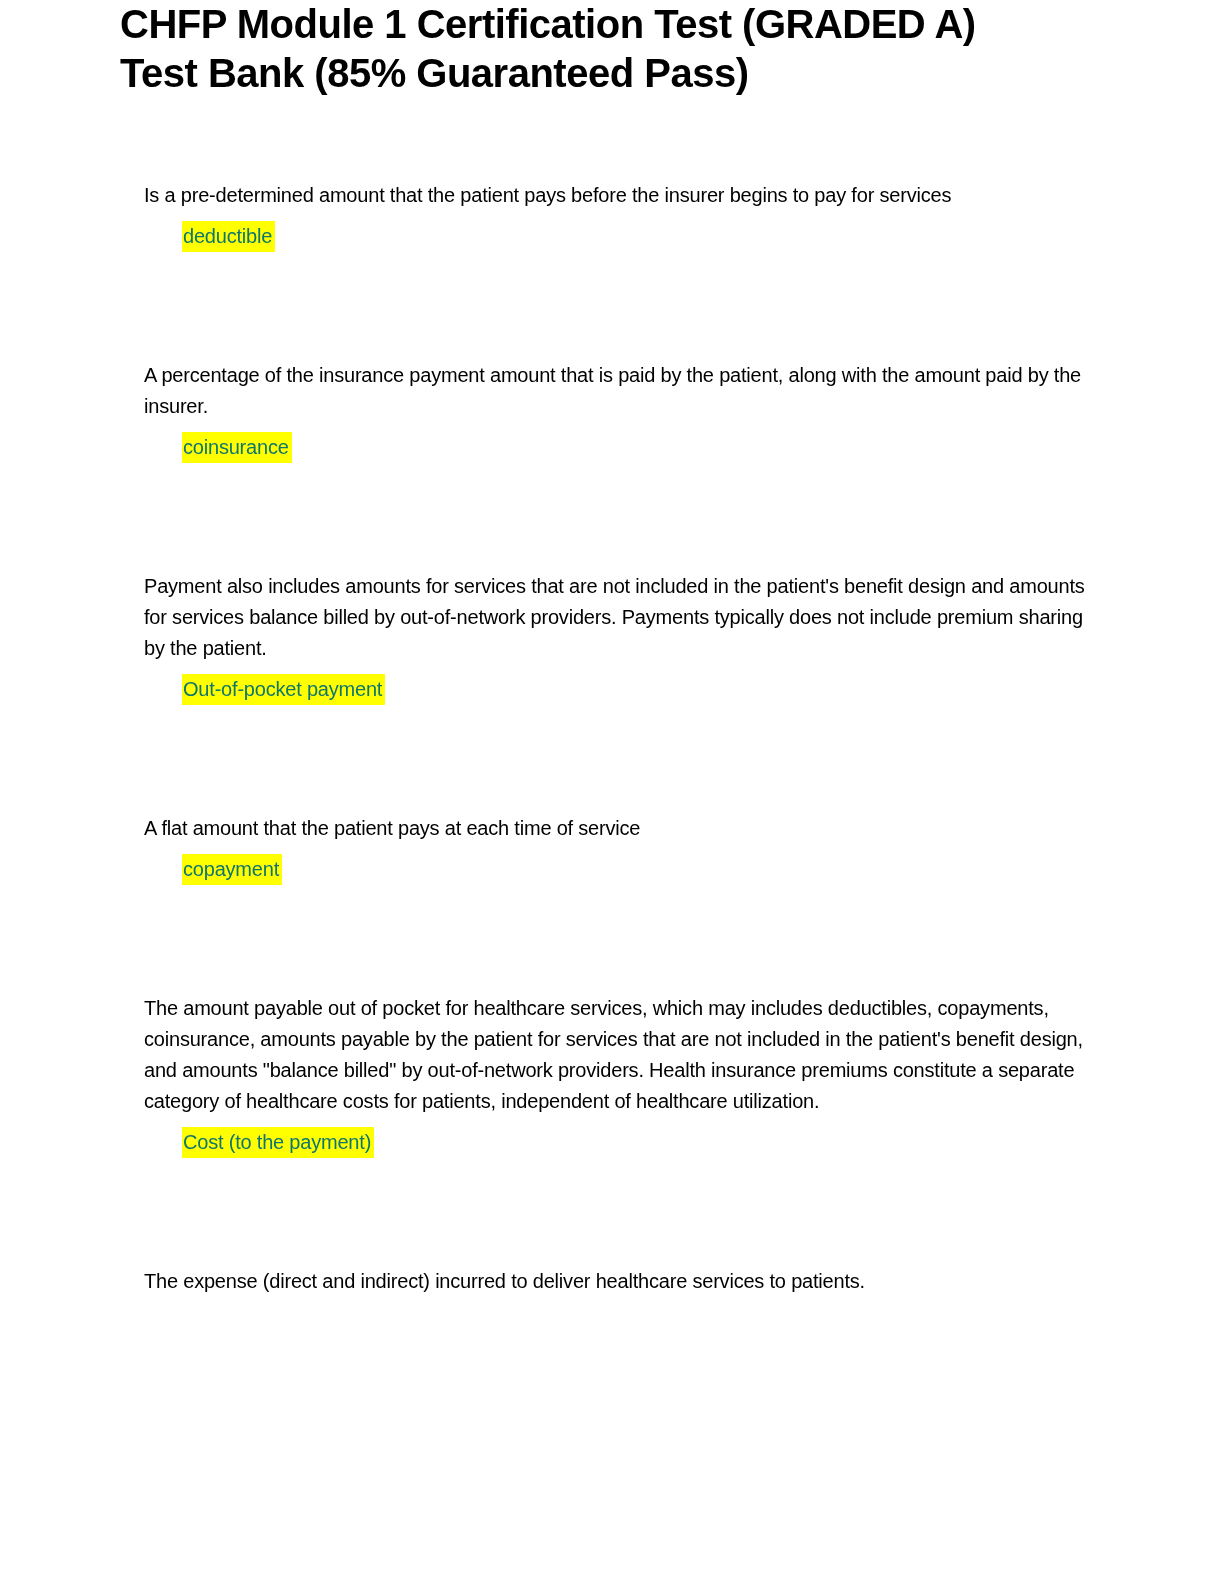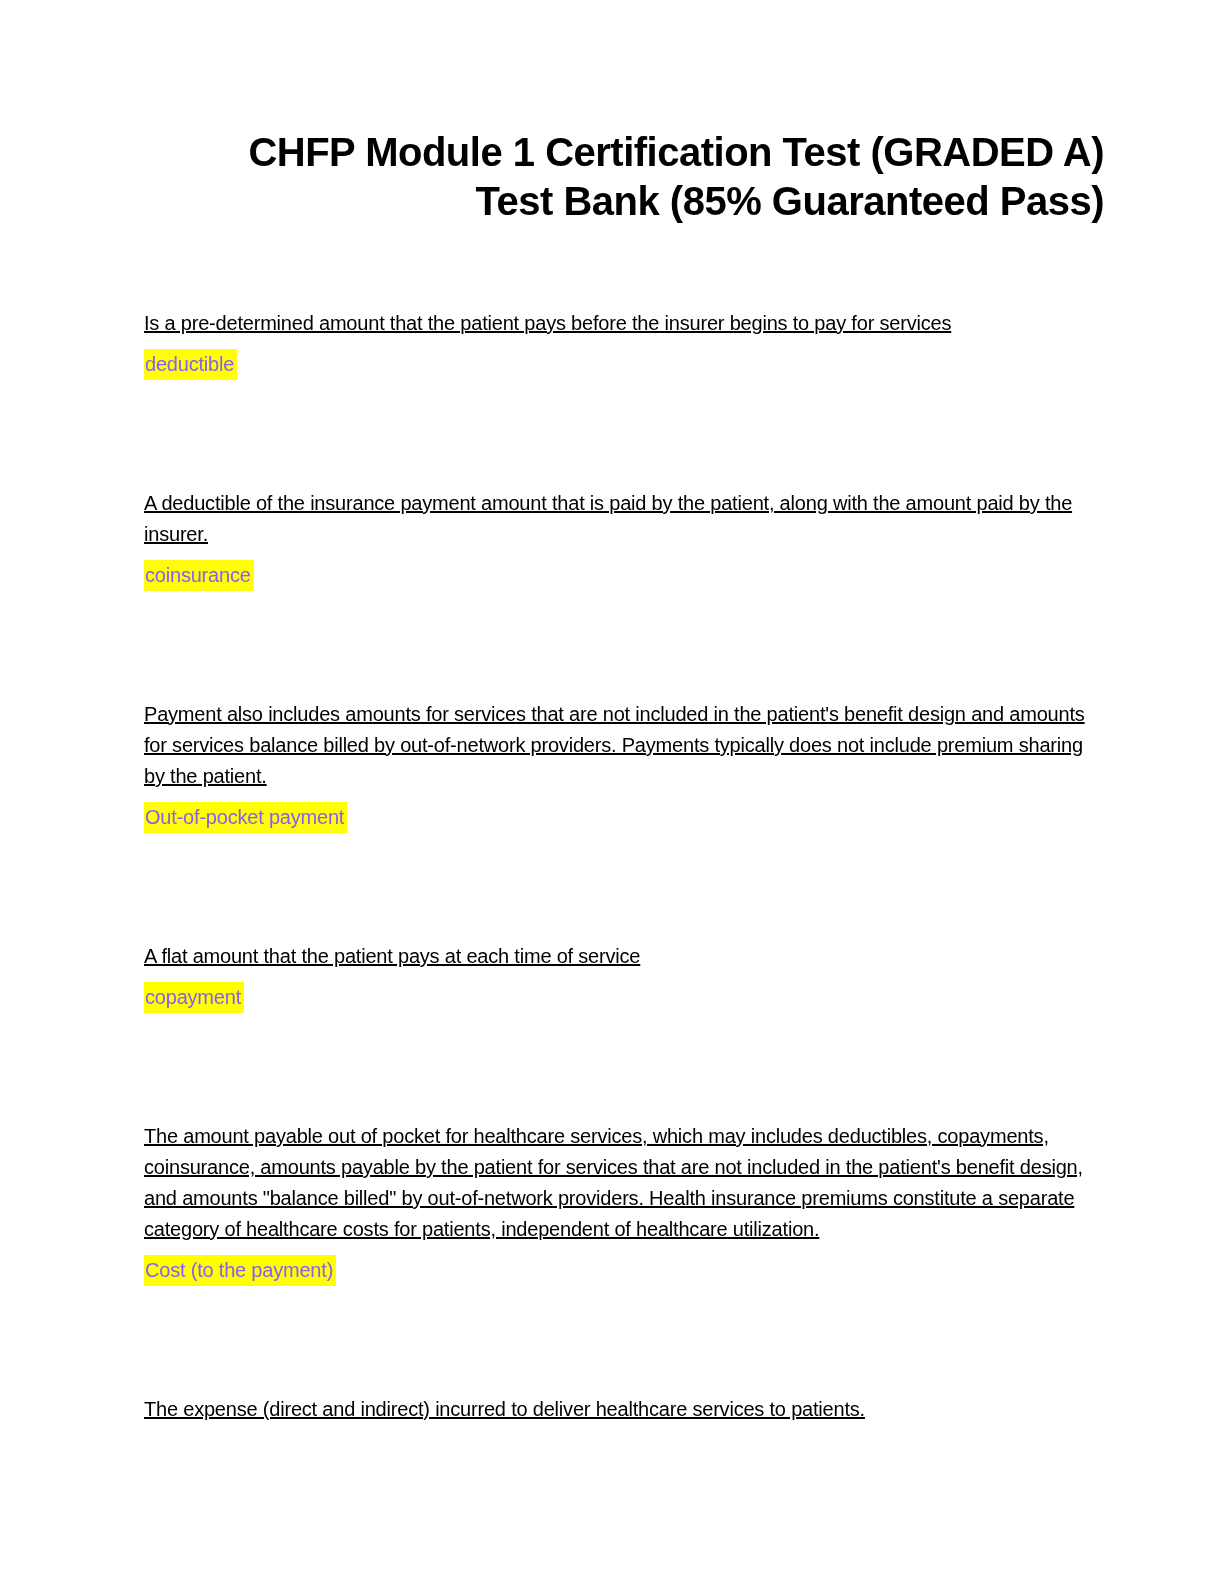--- a/index.html
+++ b/index.html
@@ -12,74 +12,73 @@
     width: 1224px;
     height: 1584px;
     background: #ffffff;
     color: #000000;
     font-family: "Liberation Sans", sans-serif;
     overflow: hidden;
     box-sizing: border-box;
   }
   .doc-title {
     margin: 0 120px 82px 120px;
-    padding-top: 128px;
-    text-align: right;
+    text-align: left;
     font-size: 40px;
     line-height: 49px;
     font-weight: 700;
     letter-spacing: -0.5px;
   }
   .doc-title .title-line {
     display: block;
   }
   .content {
     margin: 0 139px 0 144px;
   }
   .question {
     margin: 0 0 10px 0;
     font-size: 20px;
     line-height: 31px;
     letter-spacing: -0.2px;
-    text-decoration: underline;
   }
   .answer {
     margin: 0 0 108px 0;
     font-size: 20px;
     line-height: 31px;
     letter-spacing: -0.2px;
   }
   .qa-item:last-child .question {
     margin-bottom: 4px;
   }
   mark.hl {
     background: var(--hl, #ffff00);
-    color: #8b5cf6;
+    color: #0f766e;
     padding: 4px 3px 5px 1px;
+    margin-left: 38px;
   }
 </style>
 </head>
 <body>
 
 <div class="page" style="--hl: #ffff00;">
 
   <h1 class="doc-title">
     <span class="title-line">CHFP Module 1 Certification Test (GRADED A)</span>
     <span class="title-line">Test Bank (85% Guaranteed Pass)</span>
   </h1>
 
   <div class="content">
 
     <div class="qa-item">
       <p class="question">Is a pre-determined amount that the patient pays before the insurer begins to pay for services</p>
       <p class="answer"><mark class="hl">deductible</mark></p>
     </div>
 
     <div class="qa-item">
-      <p class="question">A deductible of the insurance payment amount that is paid by the patient, along with the amount paid by the insurer.</p>
+      <p class="question">A percentage of the insurance payment amount that is paid by the patient, along with the amount paid by the insurer.</p>
       <p class="answer"><mark class="hl">coinsurance</mark></p>
     </div>
 
     <div class="qa-item">
       <p class="question">Payment also includes amounts for services that are not included in the patient's benefit design and amounts for services balance billed by out-of-network providers. Payments typically does not include premium sharing by the patient.</p>
       <p class="answer"><mark class="hl">Out-of-pocket payment</mark></p>
     </div>
 
     <div class="qa-item">
       <p class="question">A flat amount that the patient pays at each time of service</p>

